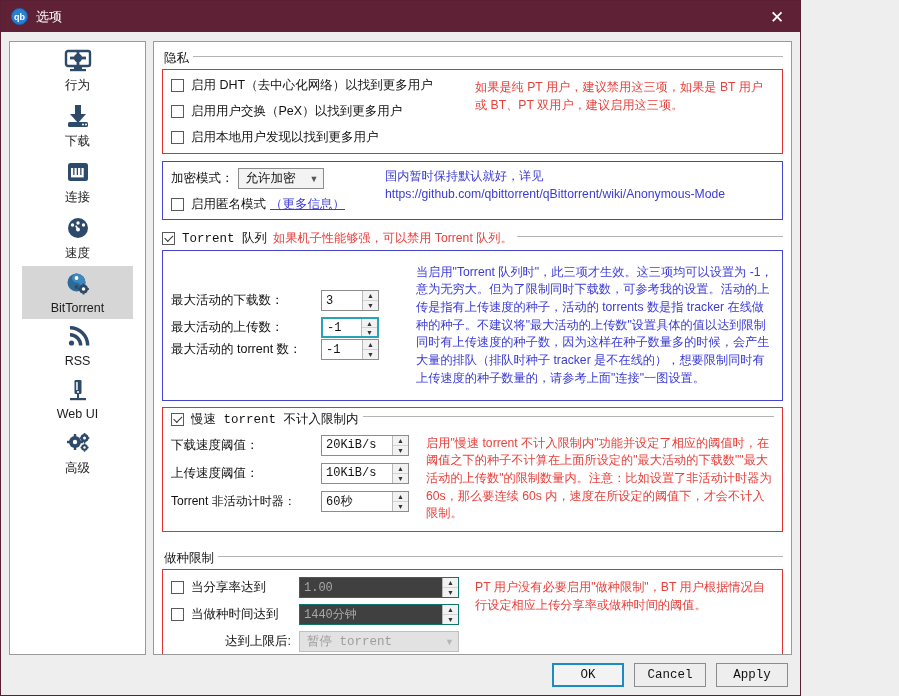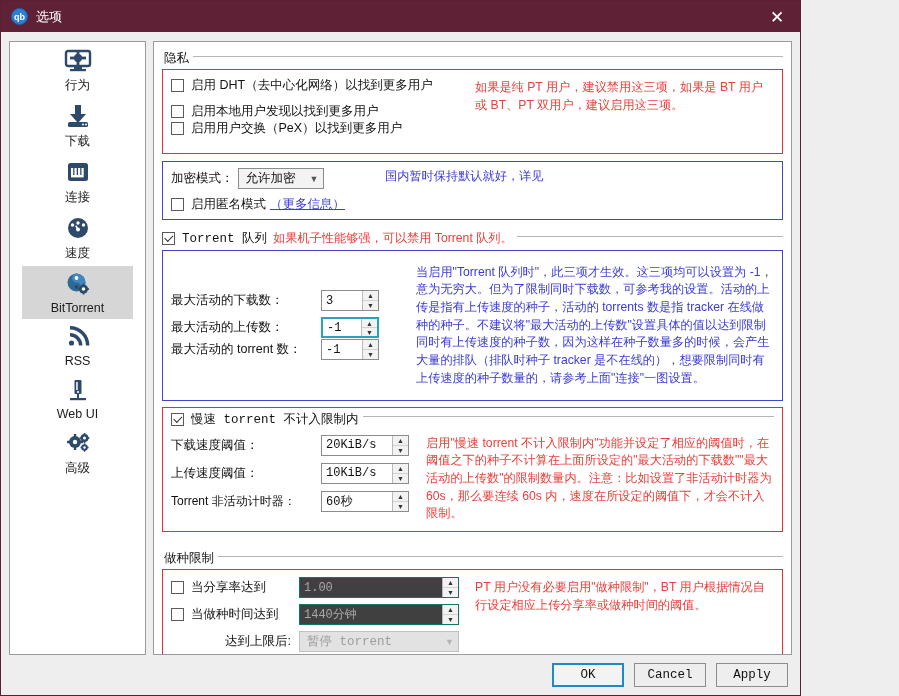--- a/index.html
+++ b/index.html
@@ -419,27 +419,27 @@
       <div class="group">
         <div class="gline"></div>
         <span class="glabel">隐私</span>
         <div class="gbody">
           <div class="redbox" style="display:flex; align-items:flex-start;">
             <div style="flex:0 0 288px;">
               <div class="row" style="margin-bottom:9px;">
                 <span class="cb"></span>
                 <span class="cb-label">启用 DHT（去中心化网络）以找到更多用户</span>
               </div>
+              <div class="row" style="margin-bottom:9px;">
+                <span class="cb"></span>
+                <span class="cb-label">启用用户交换（PeX）以找到更多用户</span>
+              </div>
               <div class="row">
                 <span class="cb"></span>
                 <span class="cb-label">启用本地用户发现以找到更多用户</span>
-              </div>
-              <div class="row" style="margin-bottom:9px;">
-                <span class="cb"></span>
-                <span class="cb-label">启用用户交换（PeX）以找到更多用户</span>
               </div>
             </div>
             <div class="note-red" style="flex:1; padding-left:16px; padding-top:2px;">如果是纯 PT 用户，建议禁用这三项，如果是 BT 用户或 BT、PT 双用户，建议启用这三项。</div>
           </div>
         </div>
       </div>
 
       <div class="bluebox" style="display:flex; align-items:flex-start; margin-bottom:8px;">
         <div style="flex:0 0 200px;">
           <div class="row" style="margin-bottom:7px;">
@@ -450,20 +450,21 @@
             </span>
           </div>
           <div class="row">
             <span class="cb"></span>
             <span class="cb-label">启用匿名模式</span>
             <span class="cb-label link" style="margin-left:4px;">（更多信息）</span>
           </div>
         </div>
         <div style="flex:1; padding-left:14px;">
           <div class="note-blue">国内暂时保持默认就好，详见</div>
+          <div class="note-blue">https://github.com/qbittorrent/qBittorrent/wiki/Anonymous-Mode</div>
         </div>
       </div>
 
       <div class="group" style="margin-bottom:6px;">
         <div class="gline"></div>
         <span class="glabel" style="padding-left:0;">
           <span class="row" style="display:inline-flex; vertical-align:middle;">
             <span class="cb checked"></span>
             <span class="cb-label mono">Torrent 队列</span>
             <span class="note-red" style="margin-left:6px;">如果机子性能够强，可以禁用 Torrent 队列。</span>

